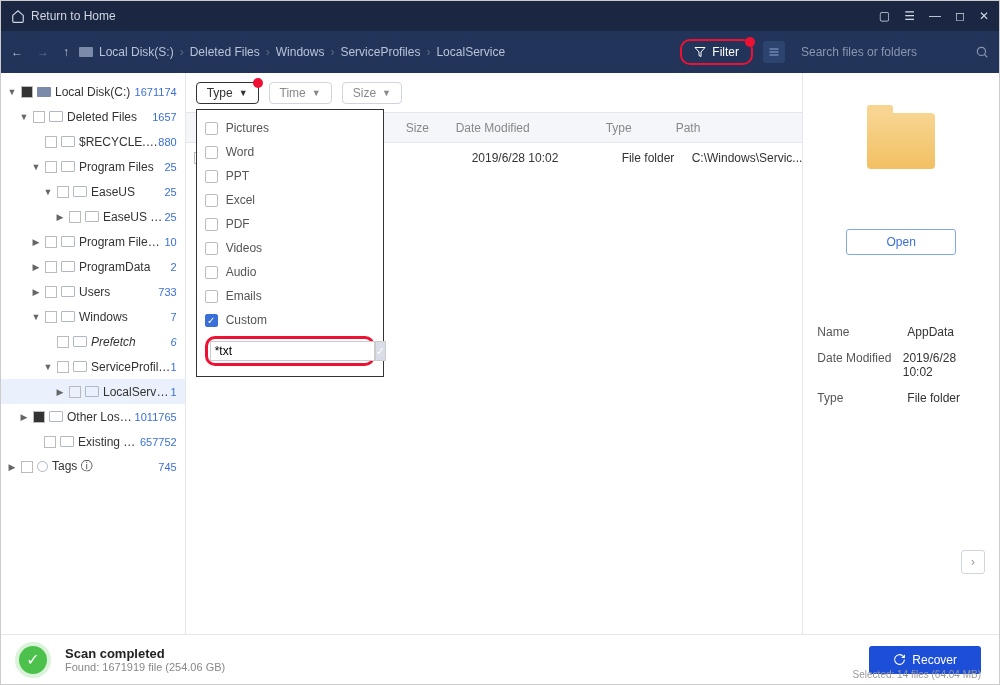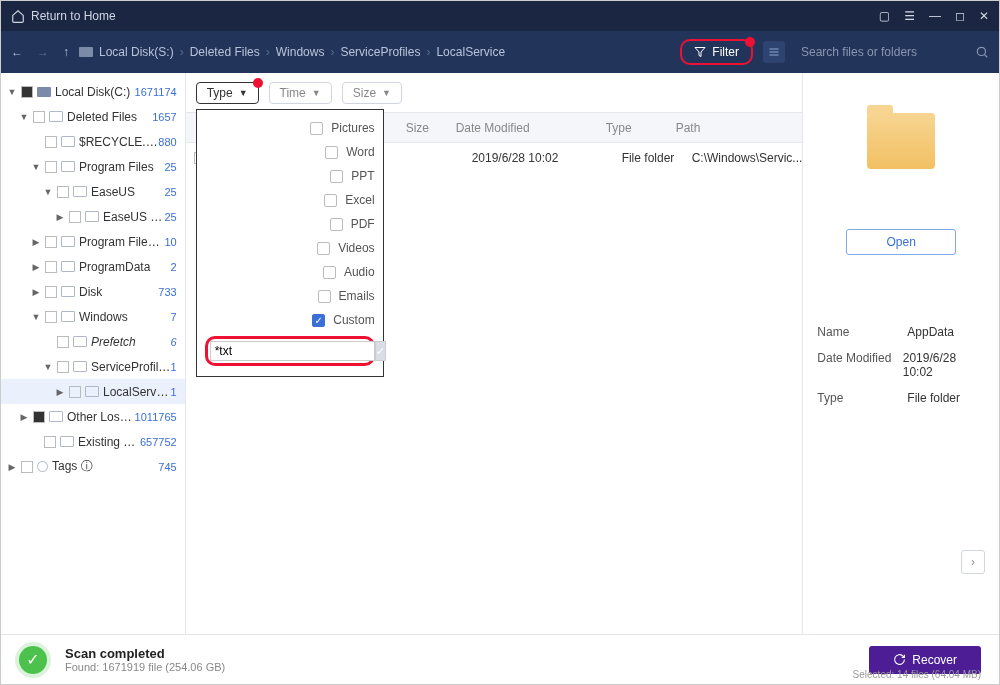--- a/index.html
+++ b/index.html
@@ -47,42 +47,42 @@
 .col-size { width: 50px; }
 .col-date { width: 150px; }
 .col-type { width: 70px; }
 .col-path { flex: 1; }
 .table-row { height: 30px; display: flex; align-items: center; font-size: 12px; color: #333; }
 .table-row .cb { width: 12px; height: 12px; border: 1px solid #bbb; margin: 0 8px; }
 .table-row .ficon2 { width: 14px; height: 11px; background: #f5c86f; border-radius: 1px; margin-right: 6px; }
 .col-path .ellipsis { white-space: nowrap; overflow: hidden; text-overflow: ellipsis; max-width: 120px; }
 
 .dropdown { position: absolute; top: 36px; left: 10px; width: 188px; background: #fff; border: 1px solid #333; z-index: 10; padding: 6px 0 10px; }
-.dropdown .opt { display: flex; align-items: center; height: 24px; padding: 0 8px; font-size: 12px; color: #555; gap: 8px; justify-content: flex-end; }
+.dropdown .opt { display: flex; align-items: center; height: 24px; padding: 0 8px; font-size: 12px; color: #555; gap: 8px; }
 .dropdown .opt .ocb { width: 13px; height: 13px; border: 1px solid #bbb; border-radius: 2px; display: flex; align-items: center; justify-content: center; }
 .dropdown .opt .ocb.checked { background: #3a6fd8; border-color: #3a6fd8; color: #fff; font-size: 10px; }
 .dropdown .custom-input-wrap { margin: 4px 8px 0; border: 3px solid #e13; border-radius: 10px; padding: 2px; display: flex; }
 .dropdown .custom-input { flex: 1; border: 1px solid #ccc; font-size: 12px; padding: 2px 4px; }
 .dropdown .apply { width: 22px; background: #d8dde8; border: 1px solid #ccc; display: flex; align-items: center; justify-content: center; color: #fff; font-size: 11px; }
 
 .details { width: 218px; border-left: 1px solid #e4e7ec; padding: 40px 14px 10px; font-size: 12px; color: #555; display: flex; flex-direction: column; align-items: center; }
 .details .big-folder { width: 68px; height: 56px; background: linear-gradient(#f7d591, #f2c063); border-radius: 4px; margin-bottom: 60px; position: relative; }
 .details .big-folder::before { content: ""; position: absolute; top: -8px; left: 0; width: 26px; height: 10px; background: #f7d591; border-radius: 3px 3px 0 0; }
 .details .open-btn { width: 110px; border: 1px solid #7fa8e8; color: #3a6fd8; padding: 5px 0; text-align: center; border-radius: 3px; margin-bottom: 70px; cursor: pointer; }
 .details .prop { width: 100%; display: flex; margin-bottom: 12px; }
 .details .prop .k { width: 90px; color: #555; }
 .details .prop .v { color: #333; }
 .details .next-arrow { position: absolute; bottom: 60px; right: 14px; width: 24px; height: 24px; border: 1px solid #d0d5e0; border-radius: 3px; display: flex; align-items: center; justify-content: center; color: #999; }
 
 .footer { height: 50px; border-top: 1px solid #e4e7ec; display: flex; align-items: center; padding: 0 18px; font-size: 12px; }
 .footer .check { width: 28px; height: 28px; border-radius: 50%; background: #4cc24c; color: #fff; display: flex; align-items: center; justify-content: center; margin-right: 18px; font-size: 16px; box-shadow: 0 0 0 4px rgba(76,194,76,0.2); }
 .footer .status-title { font-size: 13px; font-weight: bold; color: #222; }
 .footer .status-sub { font-size: 11px; color: #888; }
 .footer .spacer { flex: 1; }
-.footer .recover-btn { background: #4c1d95; color: #fff; padding: 7px 24px; border-radius: 3px; display: flex; align-items: center; gap: 6px; cursor: pointer; }
+.footer .recover-btn { background: #1d4ed8; color: #fff; padding: 7px 24px; border-radius: 3px; display: flex; align-items: center; gap: 6px; cursor: pointer; }
 .footer .selected-info { position: absolute; right: 18px; bottom: 4px; font-size: 10px; color: #999; margin-left: 40px; }
 
 svg { display: block; }
 </style>
 </head>
 <body>
 
 <div class="titlebar">
   <div class="home">
     <svg width="14" height="14" viewBox="0 0 24 24" fill="none" stroke="#d0d6e2" stroke-width="2">
@@ -195,21 +195,21 @@
         <span class="toggle">▶</span>
         <span class="cb "></span>
         <span class="ficon "></span>
         <span class="label">ProgramData</span>
         <span class="count">2</span>
       </div>
       <div class="tree-row" style="padding-left: 30px;">
         <span class="toggle">▶</span>
         <span class="cb "></span>
         <span class="ficon "></span>
-        <span class="label">Disk</span>
+        <span class="label">Users</span>
         <span class="count">733</span>
       </div>
       <div class="tree-row" style="padding-left: 30px;">
         <span class="toggle">▼</span>
         <span class="cb "></span>
         <span class="ficon "></span>
         <span class="label">Windows</span>
         <span class="count">7</span>
       </div>
       <div class="tree-row" style="padding-left: 42px; font-style: italic;">

